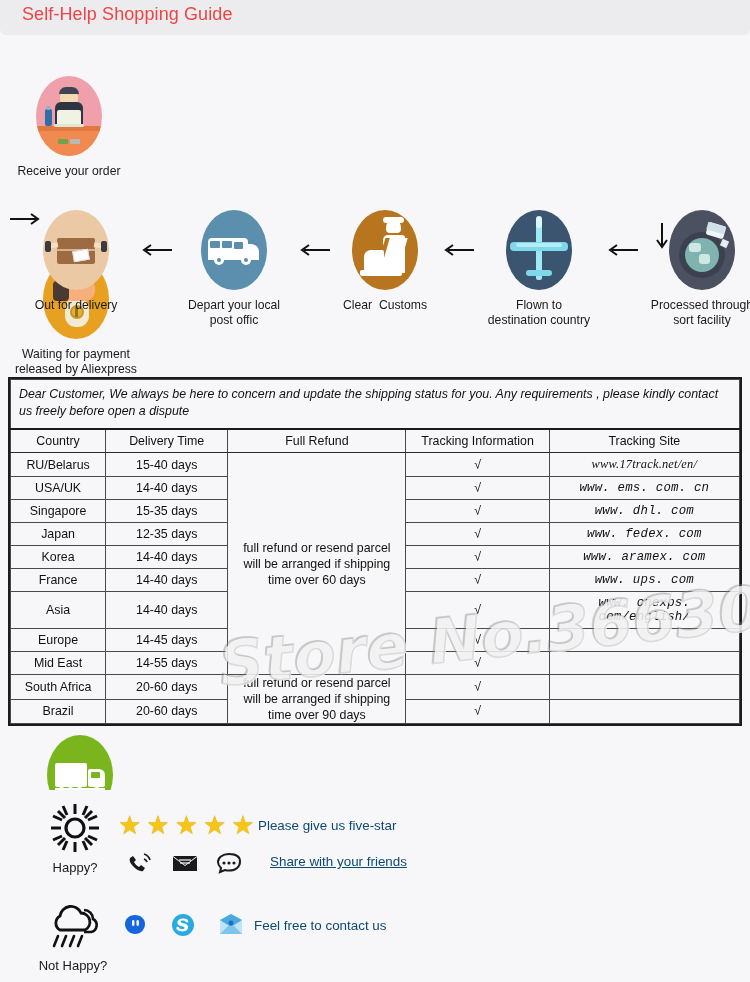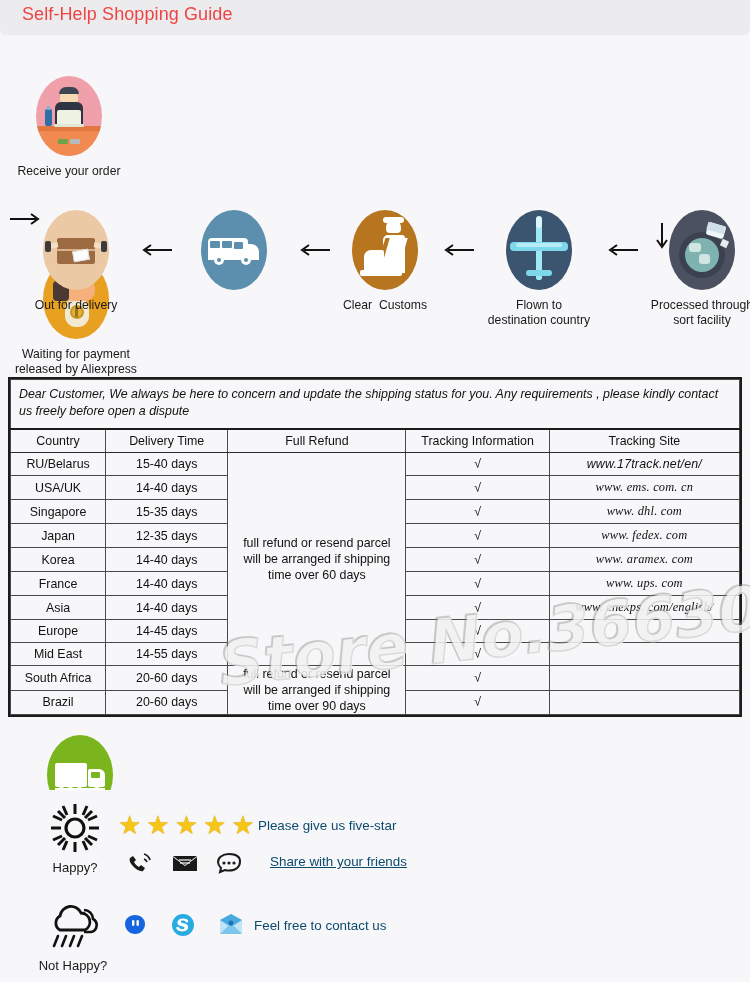--- a/index.html
+++ b/index.html
@@ -64,24 +64,24 @@
   }
   .hdr td { font-size: 12.8px; padding: 6px 2px; border-bottom: 1.5px solid #2a2a2a !important; }
   .c-country { width: 95px; }
   .c-time { width: 122px; }
   .c-refund { width: 178px; }
   .c-track { width: 143px; }
   .c-site { width: 190px; }
   .refund-cell { line-height: 16px; font-size: 12.4px; padding: 0 6px !important; }
   .check { font-size: 13px; }
   .site-cell {
-    font-family: Liberation Serif, serif; font-style: italic;
+    font-family: Liberation Mono, monospace; font-style: italic;
     font-size: 12.4px; letter-spacing: .2px;
   }
-  .site-bold { font-family: Liberation Sans, sans-serif; font-style: italic; font-weight: bold; font-size: 11.6px; }
+  .site-bold { font-family: Liberation Serif, serif; font-style: italic; font-weight: bold; font-size: 11.6px; }
 
   
   .watermark {
     position: absolute; left: 222px; top: 598px; width: 530px; height: 160px;
     pointer-events: none; z-index: 5;
     font-family: "DejaVu Sans", sans-serif; font-style: italic; font-weight: bold;
     font-size: 62px; color: rgba(0,0,0,0.035);
     text-shadow: 1px 1px 0 rgba(255,255,255,0.85), -1px -1px 0 rgba(120,120,120,0.18);
     -webkit-text-stroke: 1.6px rgba(150,150,150,0.30);
     transform: rotate(-6deg); white-space: nowrap; line-height: 78px;
@@ -224,20 +224,21 @@
           <div class="ic" style="left:44px;top:34px;width:14px;height:14px;background:#fff;border-radius:2px 8px 3px 2px;"></div>
           <div class="ic" style="left:9px;top:31px;width:10px;height:7px;background:#5b8fad;border-radius:1px;"></div>
           <div class="ic" style="left:21px;top:31px;width:10px;height:7px;background:#5b8fad;border-radius:1px;"></div>
           <div class="ic" style="left:33px;top:32px;width:9px;height:7px;background:#5b8fad;border-radius:1px;"></div>
           <div class="ic" style="left:7px;top:46px;width:51px;height:4px;background:#fff;"></div>
           <div class="ic" style="left:13px;top:45px;width:10px;height:10px;border-radius:50%;background:#fff;"></div>
           <div class="ic" style="left:16px;top:48px;width:4px;height:4px;border-radius:50%;background:#5b8fad;"></div>
           <div class="ic" style="left:40px;top:45px;width:10px;height:10px;border-radius:50%;background:#fff;"></div>
           <div class="ic" style="left:43px;top:48px;width:4px;height:4px;border-radius:50%;background:#5b8fad;"></div>
         </div>
+        <div class="flabel">Depart your local<br>post offic</div>
       </div>
 
       <div class="farrow">
         <svg class="arrow-svg" width="34" height="12" viewBox="0 0 34 12">
             <path d="M34 6 H8 M13 1 L6 6 L13 11" stroke="#111" stroke-width="2" fill="none"></path>
           </svg>
       </div>
 
       <div class="fitem" style="width:110px;">
         <div class="fcirc" style="background:#b8751f;">

